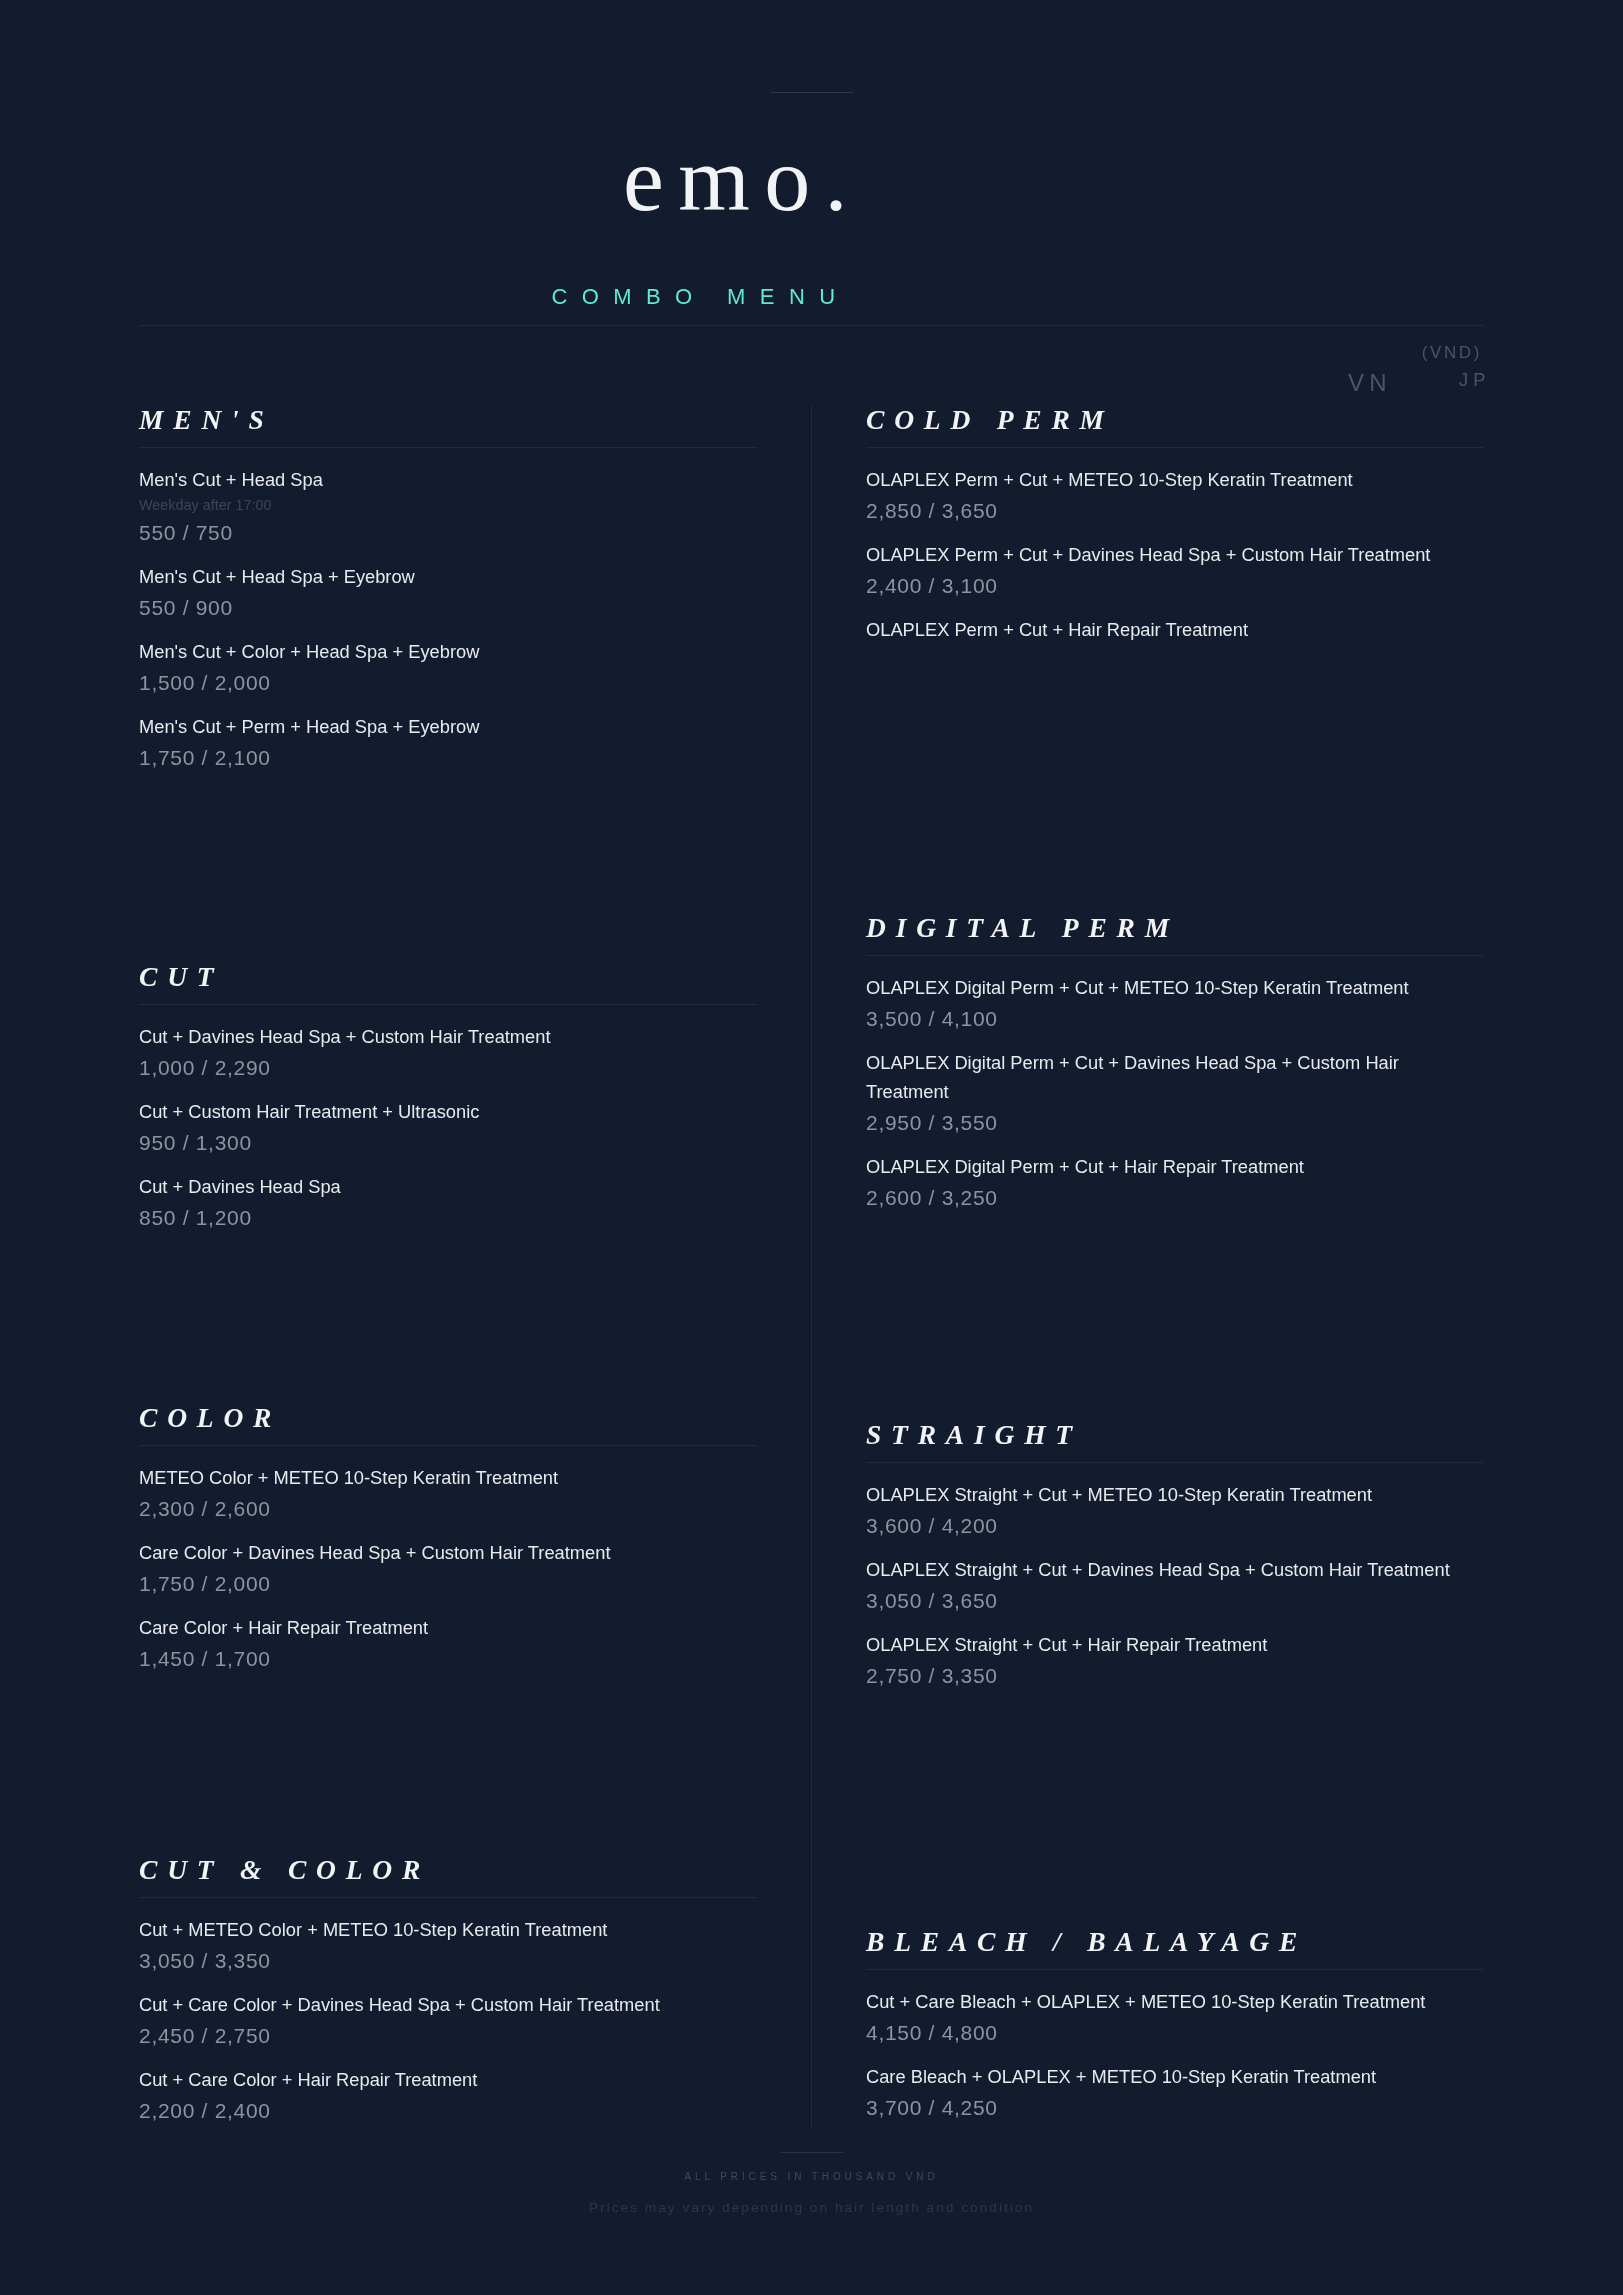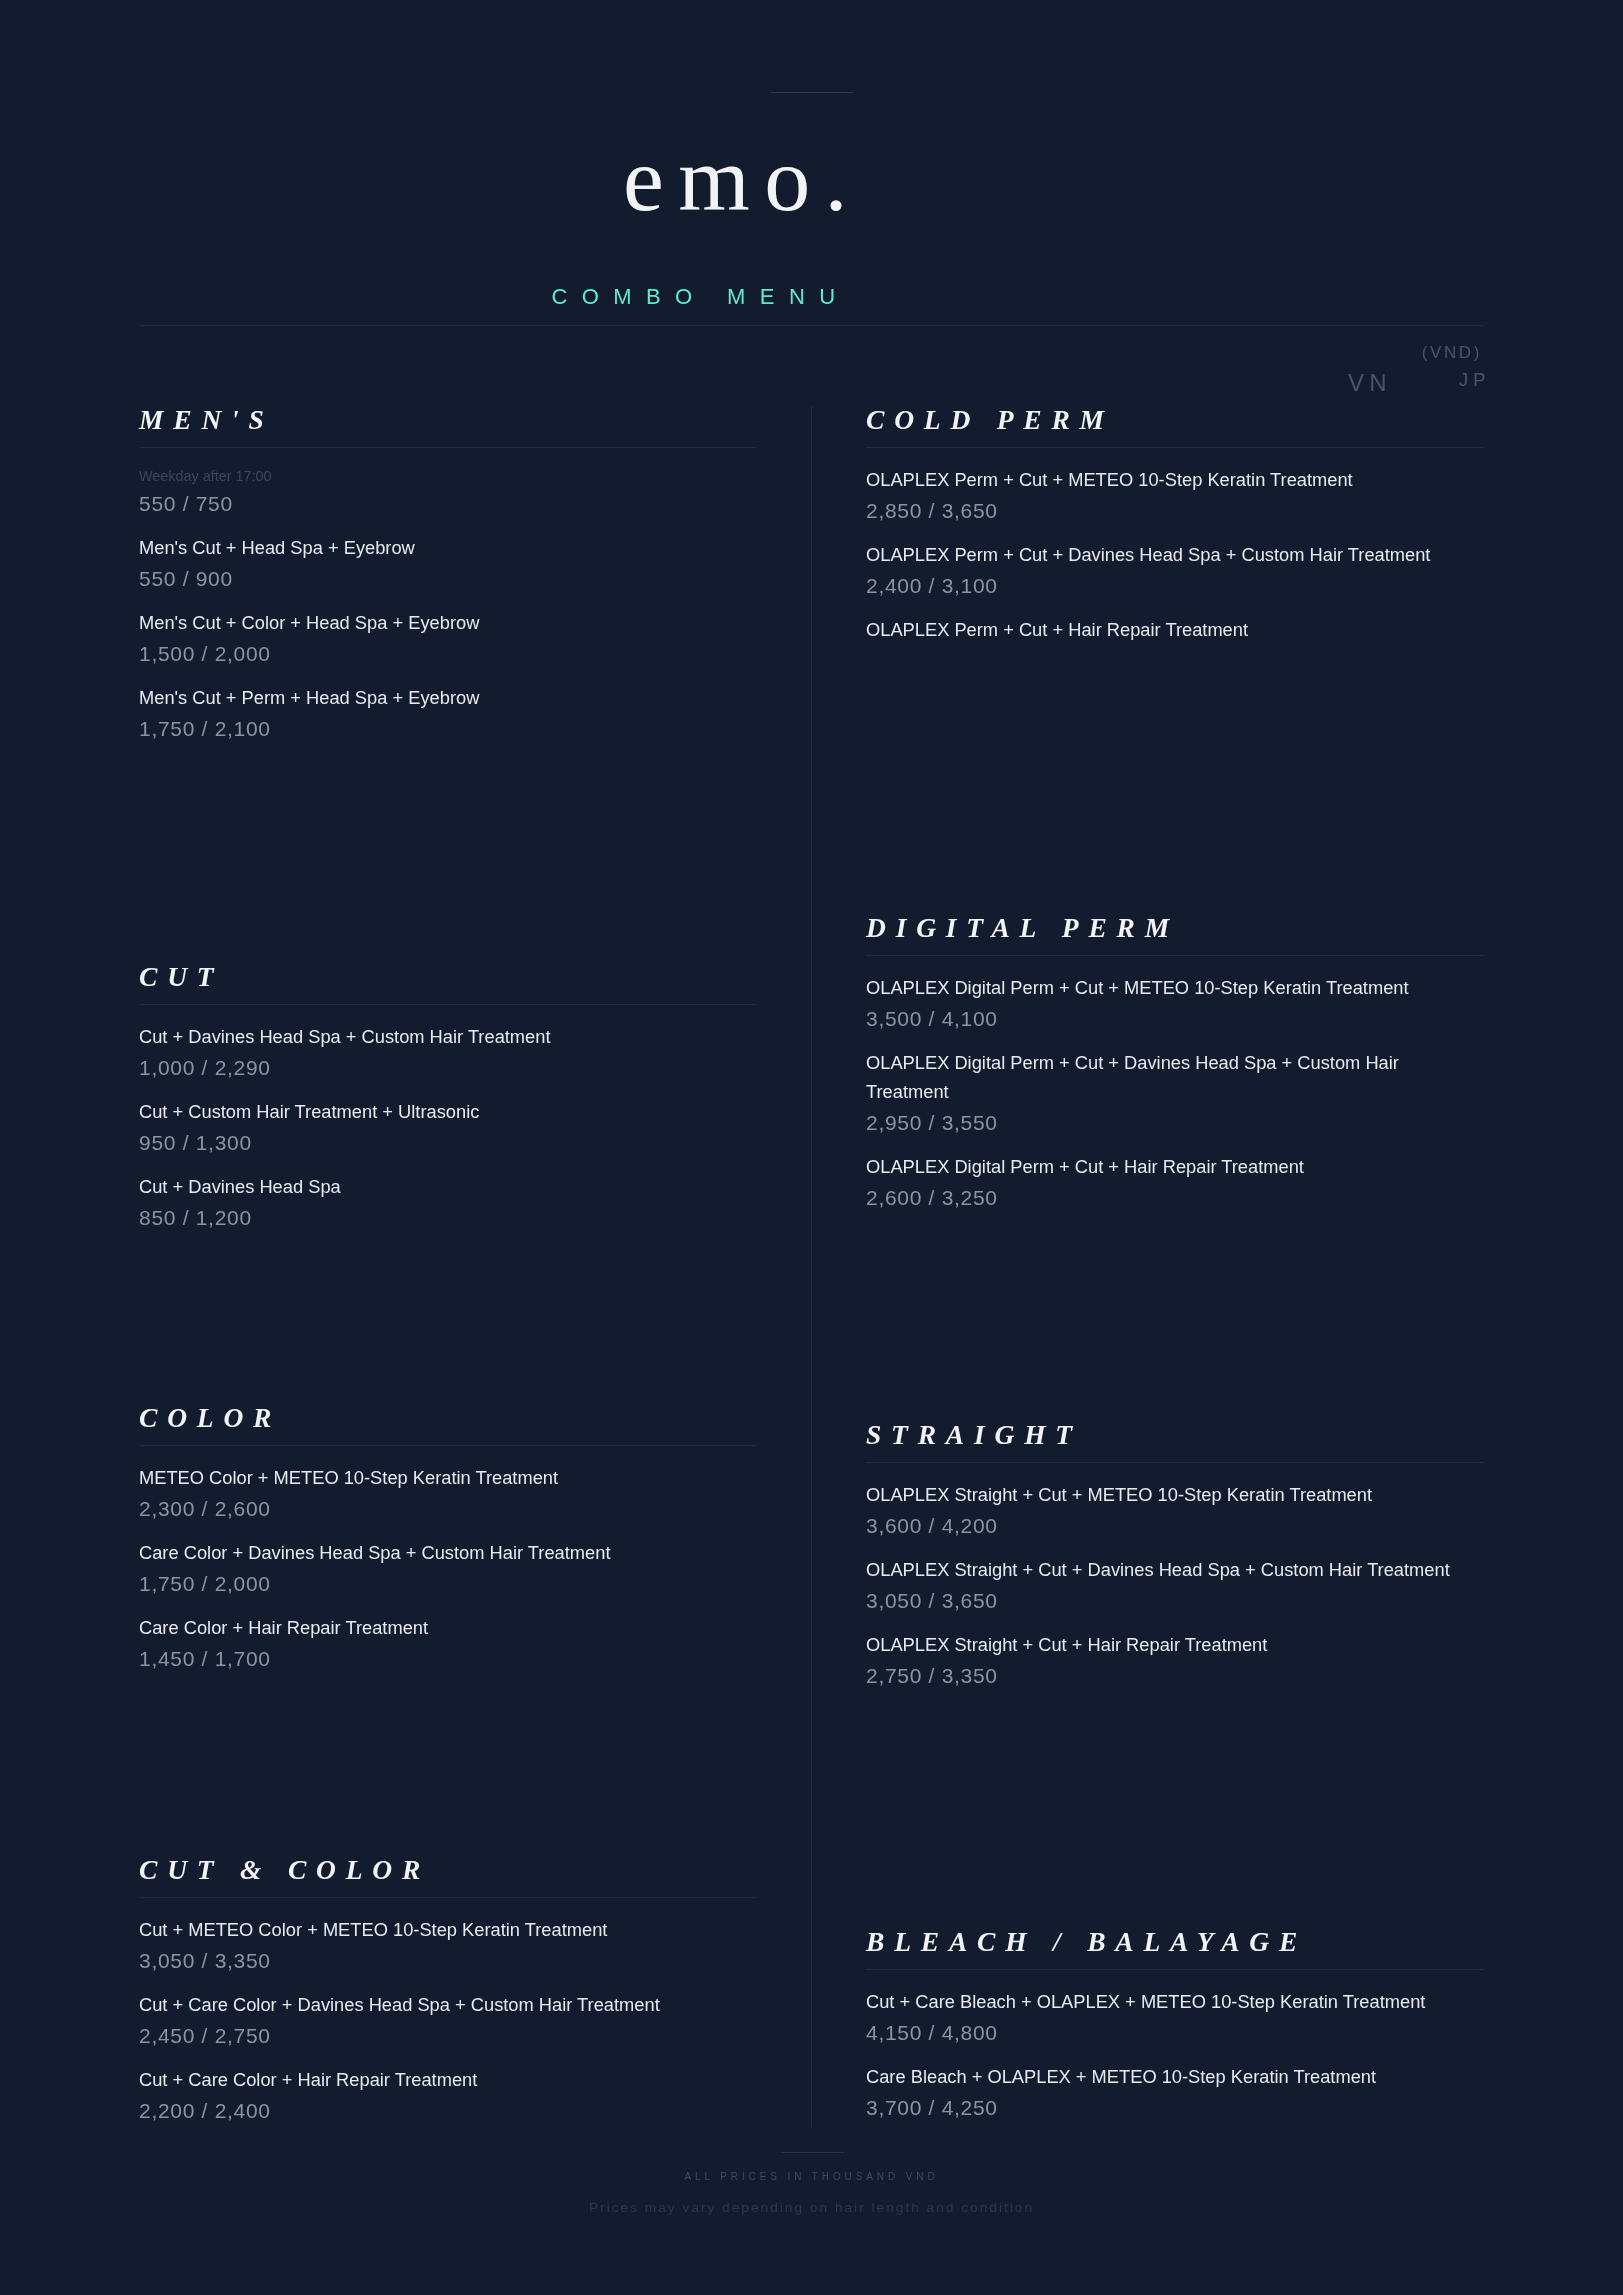--- a/index.html
+++ b/index.html
@@ -44,20 +44,21 @@
 <div class="header-rule"></div>
 <div class="currency">(VND)</div>
 <div class="col-head-vn">VN</div>
 <div class="col-head-jp">JP</div>
 <div class="vdivider"></div>
 
 <div class="section left" style="top:404px;">
   <h2 class="section-title">MEN'S</h2>
   <div class="items">
     <div class="item">
+      <div class="item-name">Men's Cut + Head Spa</div>
       <div class="item-note">Weekday after 17:00</div>
       <div class="item-price">550 / 750</div>
     </div>
     <div class="item">
       <div class="item-name">Men's Cut + Head Spa + Eyebrow</div>
       <div class="item-price">550 / 900</div>
     </div>
     <div class="item">
       <div class="item-name">Men's Cut + Color + Head Spa + Eyebrow</div>
       <div class="item-price">1,500 / 2,000</div>

